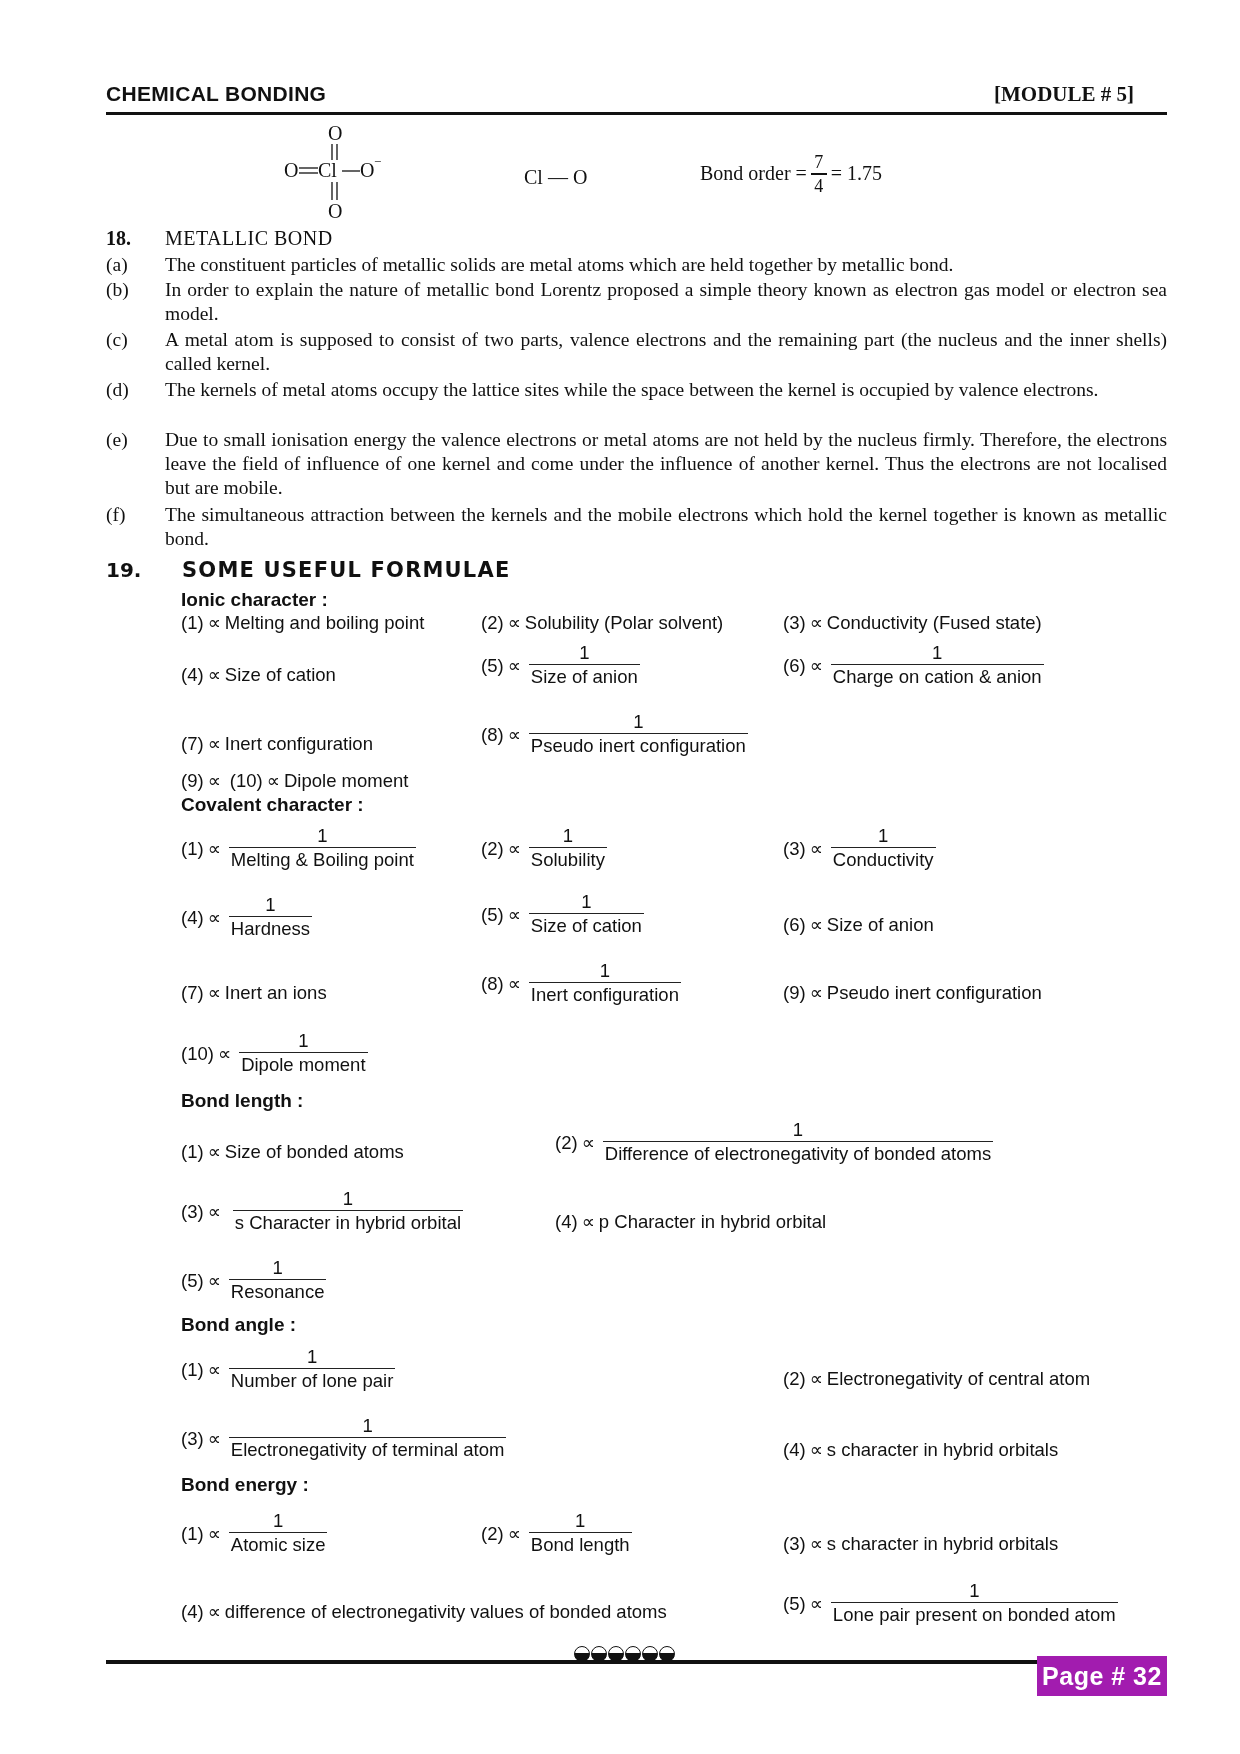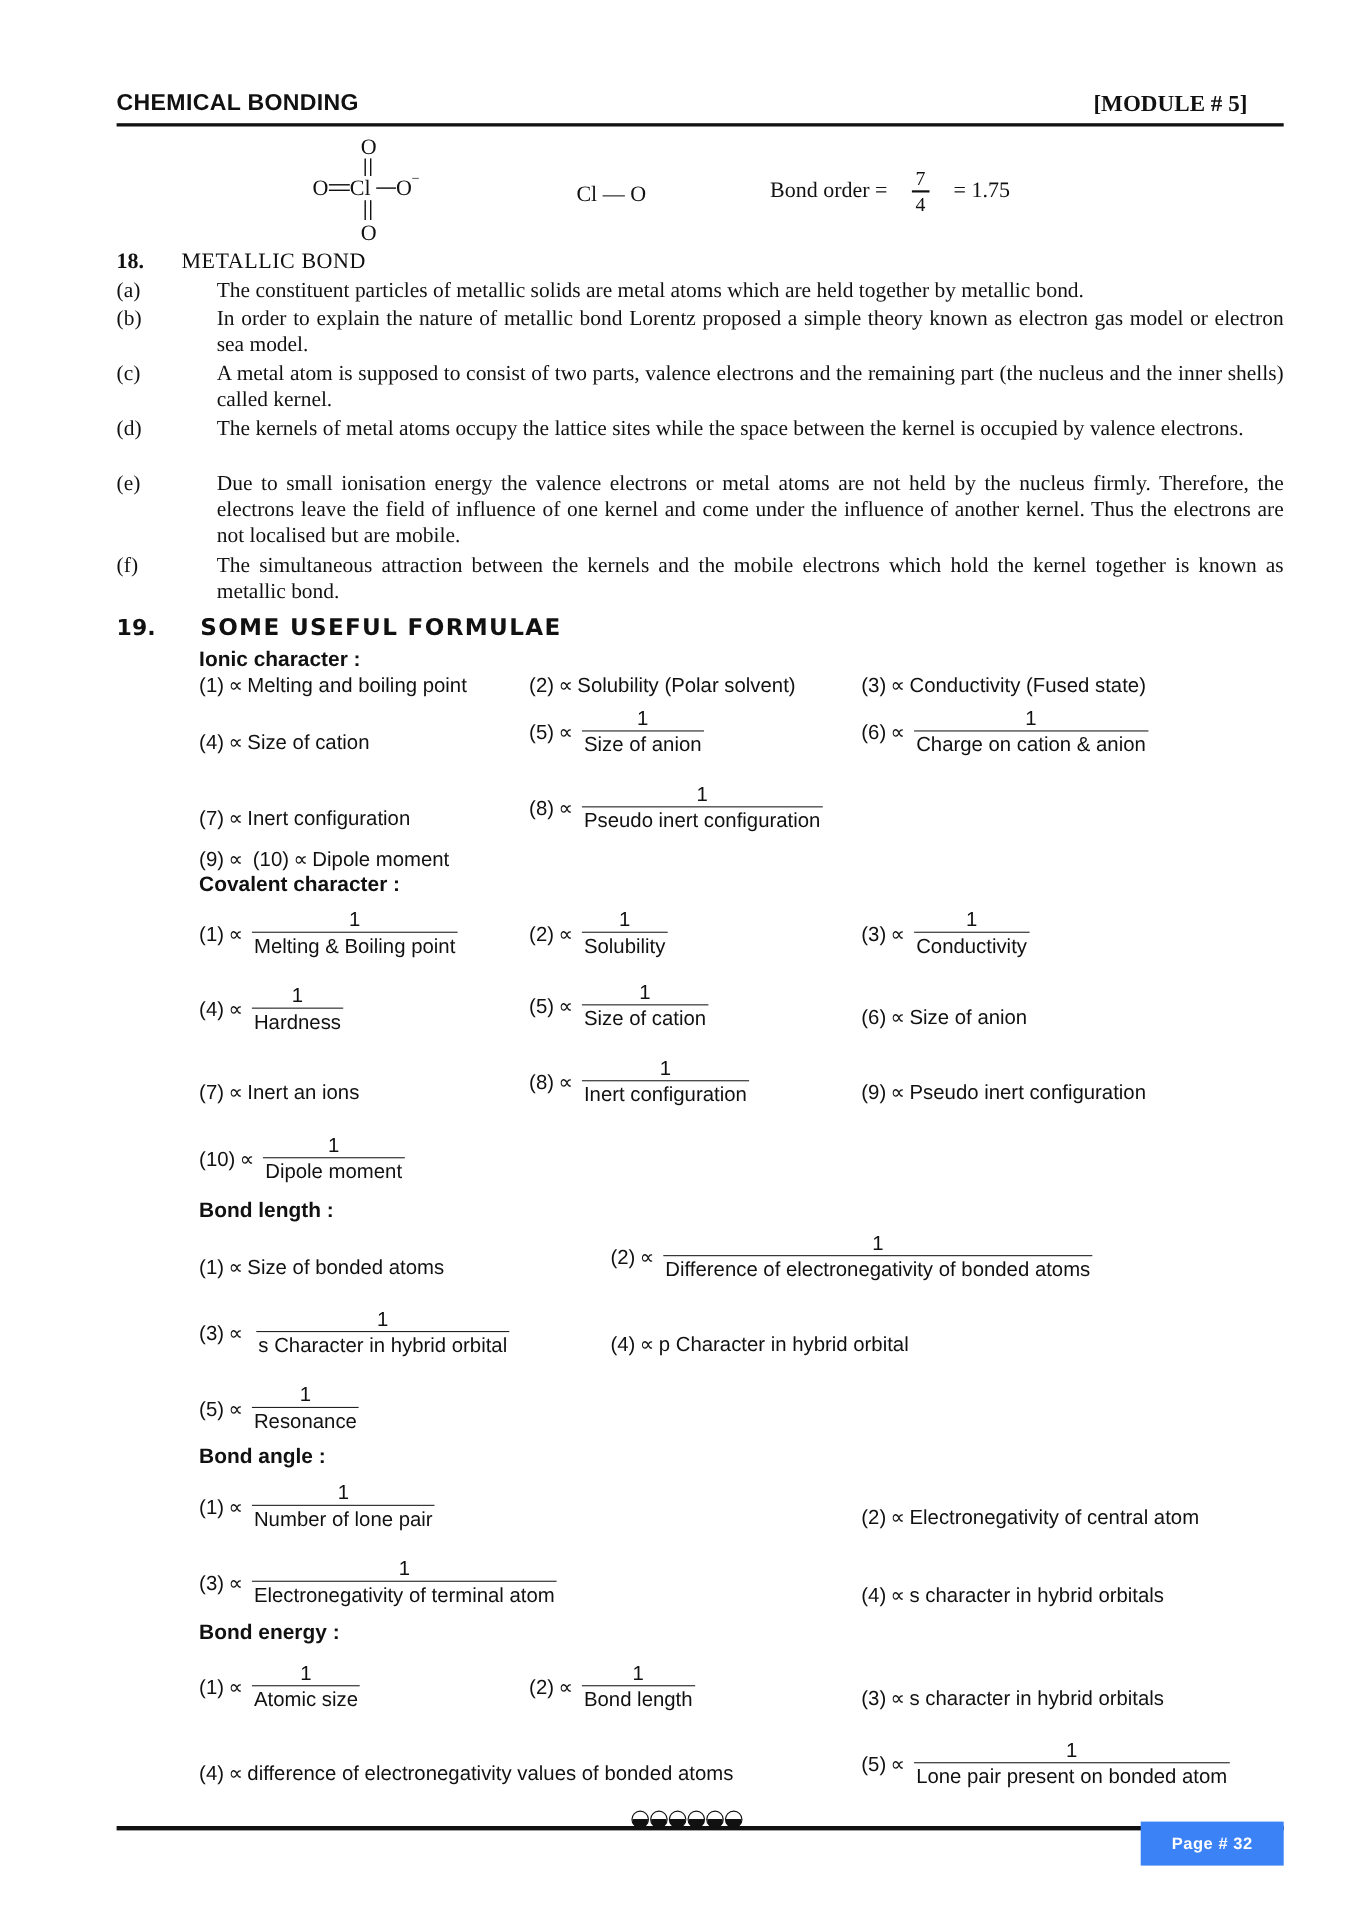--- a/index.html
+++ b/index.html
@@ -10,48 +10,48 @@
 
   
   .hdr-left { left:106px; top:82px; font-size:21px; font-weight:bold; letter-spacing:0.3px; }
   .hdr-right { right:106px; top:82px; font-size:21px; font-weight:bold; }
   .hdr-rule { left:106px; top:112px; width:1061px; height:3px; background:#111; }
 
   
   .struct { left:280px; top:120px; width:140px; height:100px; }
   .struct svg text { font-family:"Liberation Serif", serif; font-size:20px; fill:#111; }
   .clo { left:524px; top:166px; font-size:20px; }
-  .bo { left:700px; top:152px; font-size:20px; display:flex; align-items:center; gap:22px; }
+  .bo { left:700px; top:152px; font-size:20px; display:flex; align-items:center; gap:4px; }
   .bo .frac-s { display:inline-flex; flex-direction:column; align-items:center; font-size:18px; line-height:20px; }
   .bo .frac-s .bar { width:16px; height:1.5px; background:#111; margin:1px 0; }
 
   
   .sec-num { left:106px; font-size:20px; font-weight:bold; }
   .sec-title { left:165px; font-size:20px; font-weight:normal; letter-spacing:0.5px; }
   .para { left:106px; width:1061px; font-size:19.5px; line-height:24px; }
   .para .lbl { position:absolute; left:0; top:0; }
-  .para .txt { margin-left:91px; text-align:justify; }
+  .para .txt { margin-left:59px; text-align:justify; }
 
   
   .sec19-num { left:106px; top:558px; font-size:20px; font-weight:900; font-family:"DejaVu Sans", sans-serif; }
   .sec19-title { left:182px; top:558px; font-size:21px; font-weight:900; letter-spacing:1.2px; font-family:"DejaVu Sans", sans-serif; }
 
   .sub { left:181px; font-size:19px; font-weight:bold; }
   .f { font-size:18.5px; white-space:nowrap; display:flex; align-items:center; }
   .f .prop { margin:0 4px; }
   .frac { display:inline-flex; flex-direction:column; align-items:center; margin-left:4px; }
   .frac .num { line-height:22px; }
   .frac .bar { height:1.3px; background:#222; width:100%; }
   .frac .den { line-height:24px; padding:0 2px; }
 
   
   .foot-rule { left:106px; top:1660px; width:1061px; height:4px; background:#111; }
   .beads { left:574px; top:1646px; display:flex; }
   .bead { width:14px; height:14px; border-radius:50%; border:1px solid #111; background:linear-gradient(#fff 45%, #111 45%); margin-right:1px; }
-  .pagebox { left:1037px; top:1656px; width:130px; height:40px; background:#3b82f6; color:#fff; font-size:15px; font-weight:bold; display:flex; align-items:center; justify-content:center; letter-spacing:0.5px; }
+  .pagebox { left:1037px; top:1656px; width:130px; height:40px; background:#a21caf; color:#fff; font-size:25px; font-weight:bold; display:flex; align-items:center; justify-content:center; letter-spacing:0.5px; }
 </style>
 </head>
 <body>
 
 <div class="abs sans hdr-left">CHEMICAL BONDING</div>
 <div class="abs serif hdr-right">[MODULE # 5]</div>
 <div class="abs hdr-rule"></div>
 
 <div class="abs struct">
   <svg width="140" height="100" viewBox="0 0 140 100">

